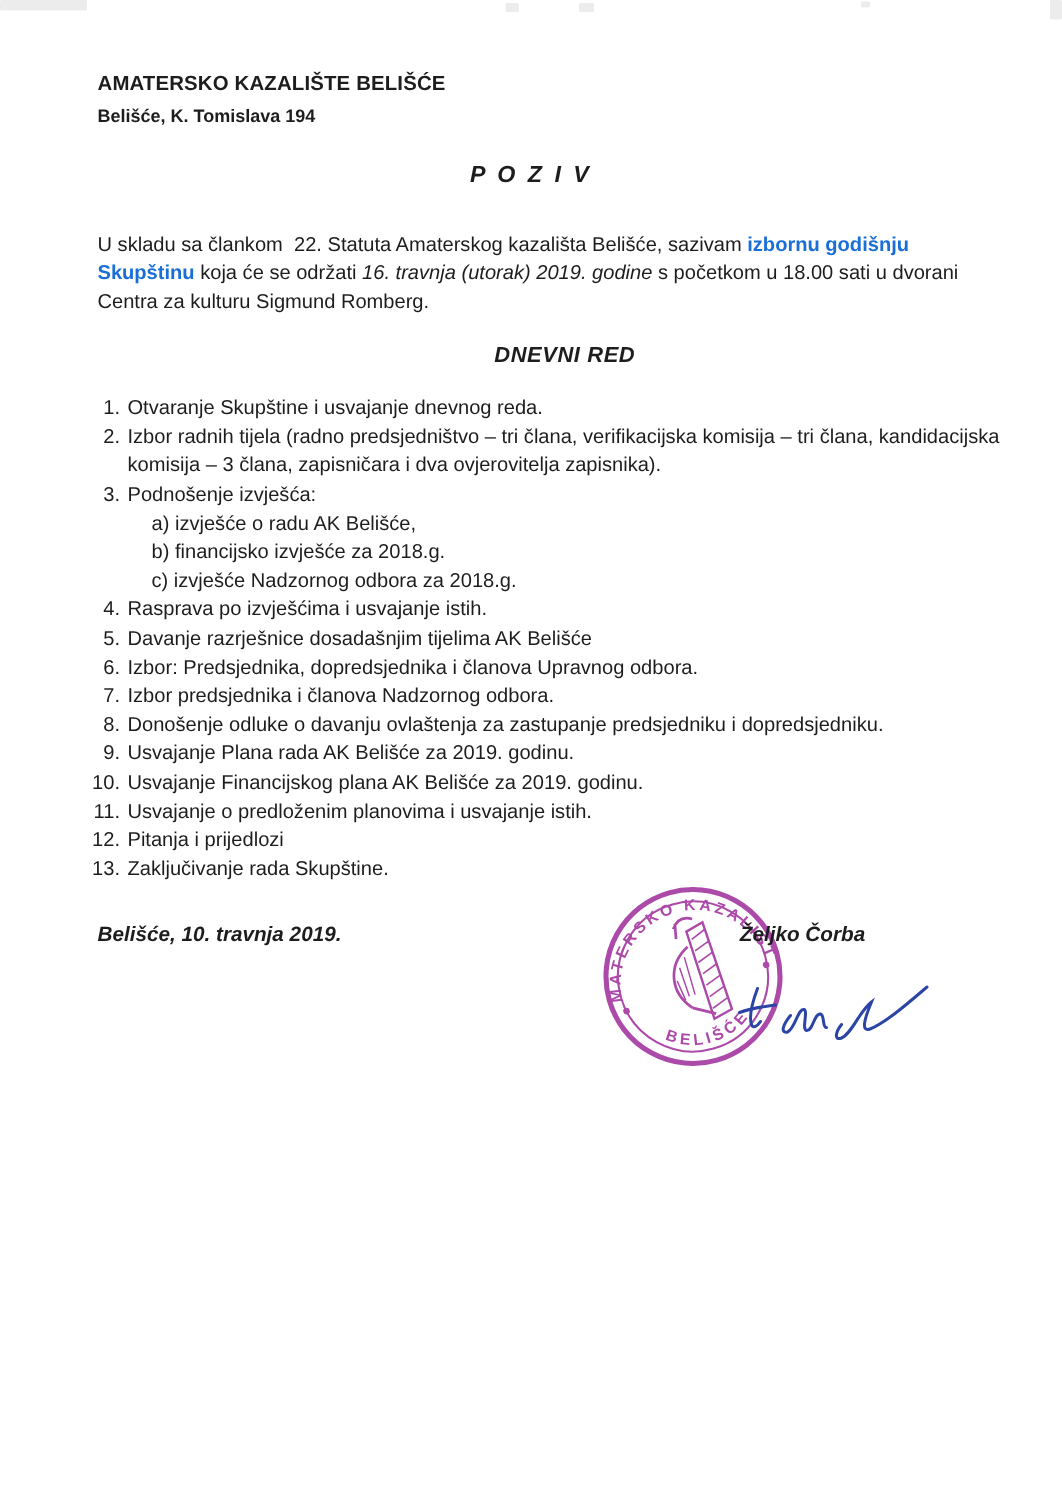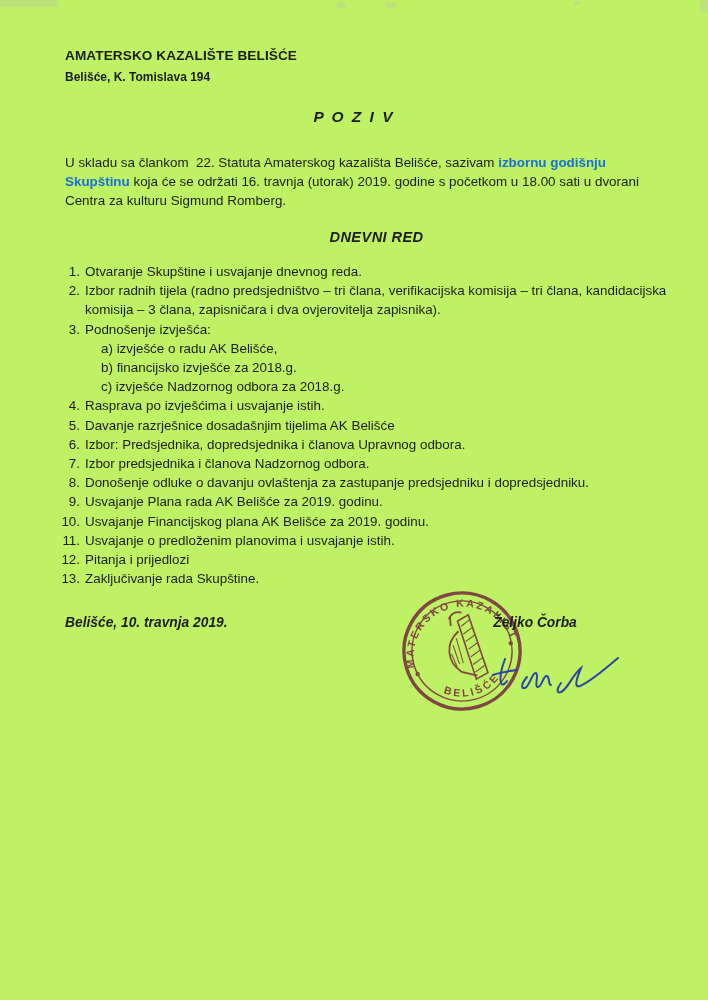--- a/index.html
+++ b/index.html
@@ -1,20 +1,20 @@
 <!DOCTYPE html>
 <html lang="hr"><head>
 <meta charset="utf-8">
 <style>
   html,body{margin:0;padding:0;background:#e9e9e9;}
   .page{
     position:relative;
     width:708px;height:1000px;
     margin:0 auto;
-    background:#bef264;
+    background:#ffffff;
     font-family:"Liberation Sans","DejaVu Sans",sans-serif;
     color:#1d1d1d;
     overflow:hidden;
   }
   
   .scan-mark{position:absolute;background:#b9b9b9;opacity:.28;border-radius:1px;}
 
   .letterhead{padding:48px 0 0 65px;}
   .org-name{font-size:13.6px;font-weight:bold;letter-spacing:.1px;}
   .org-address{font-size:12px;font-weight:bold;margin-top:7px;}
@@ -29,21 +29,21 @@
   }
 
   .intro{
     margin:27px 38px 0 65px;
     width:604px;
     font-size:13.4px;
     line-height:19px;
     text-align:left;
   }
   .intro .hl{font-weight:bold;}
-  .intro .it{}
+  .intro .it{font-style:italic;}
 
   .proposal{
     margin:21px 0 0 65px;
     font-size:13.4px;
     font-weight:bold;
   }
 
   .agenda-title{
     text-align:center;
     margin-top:19px;

